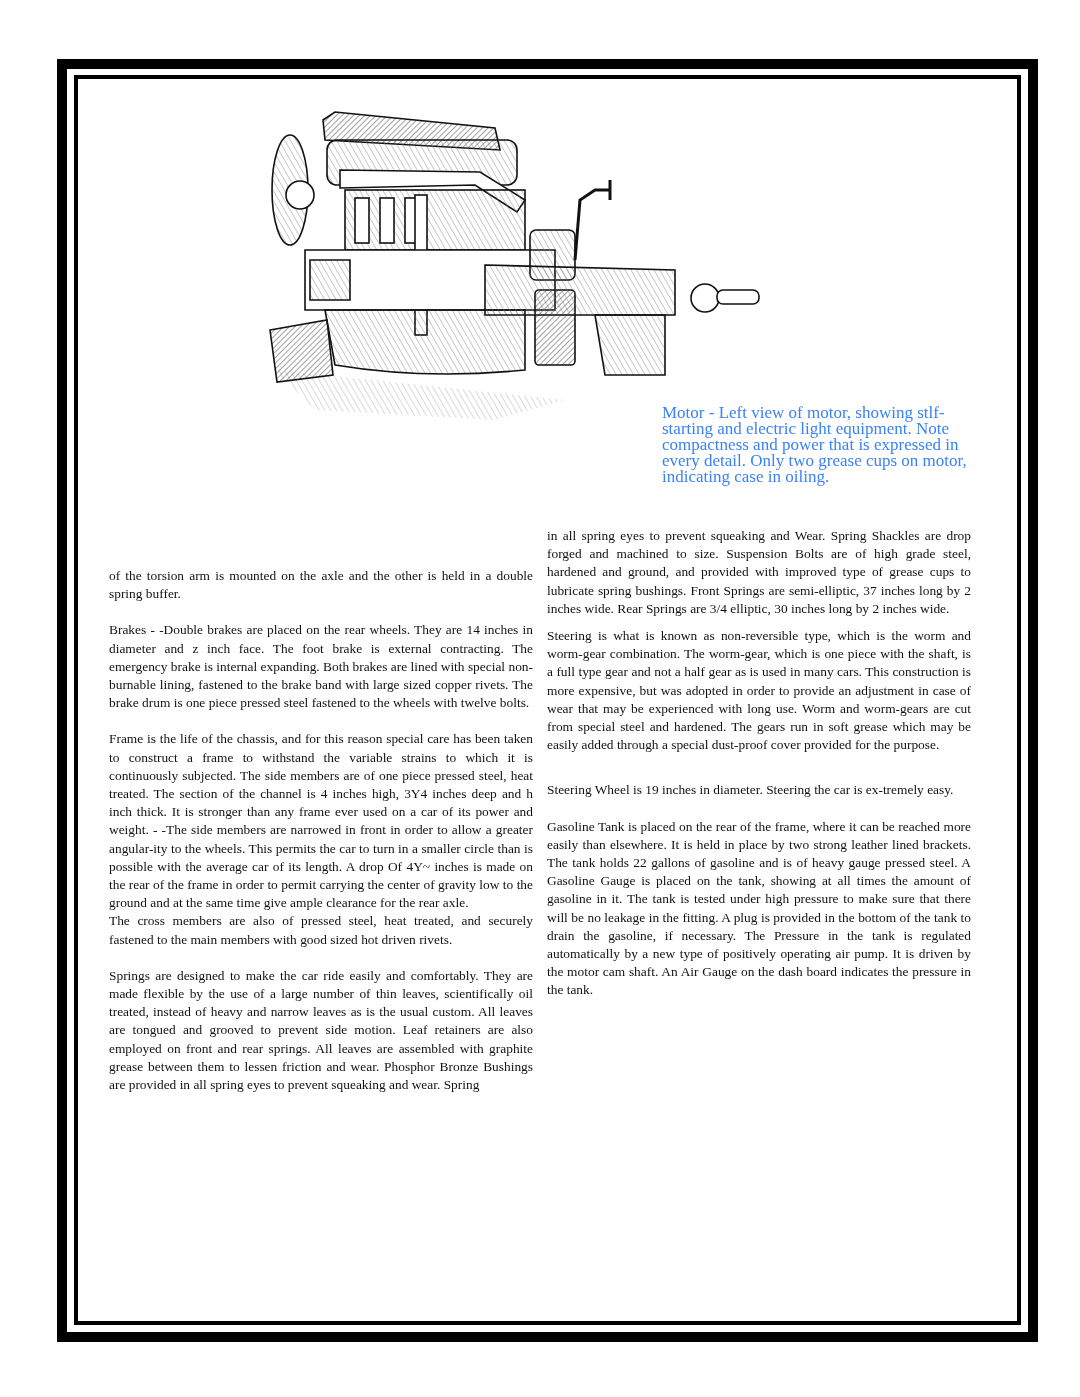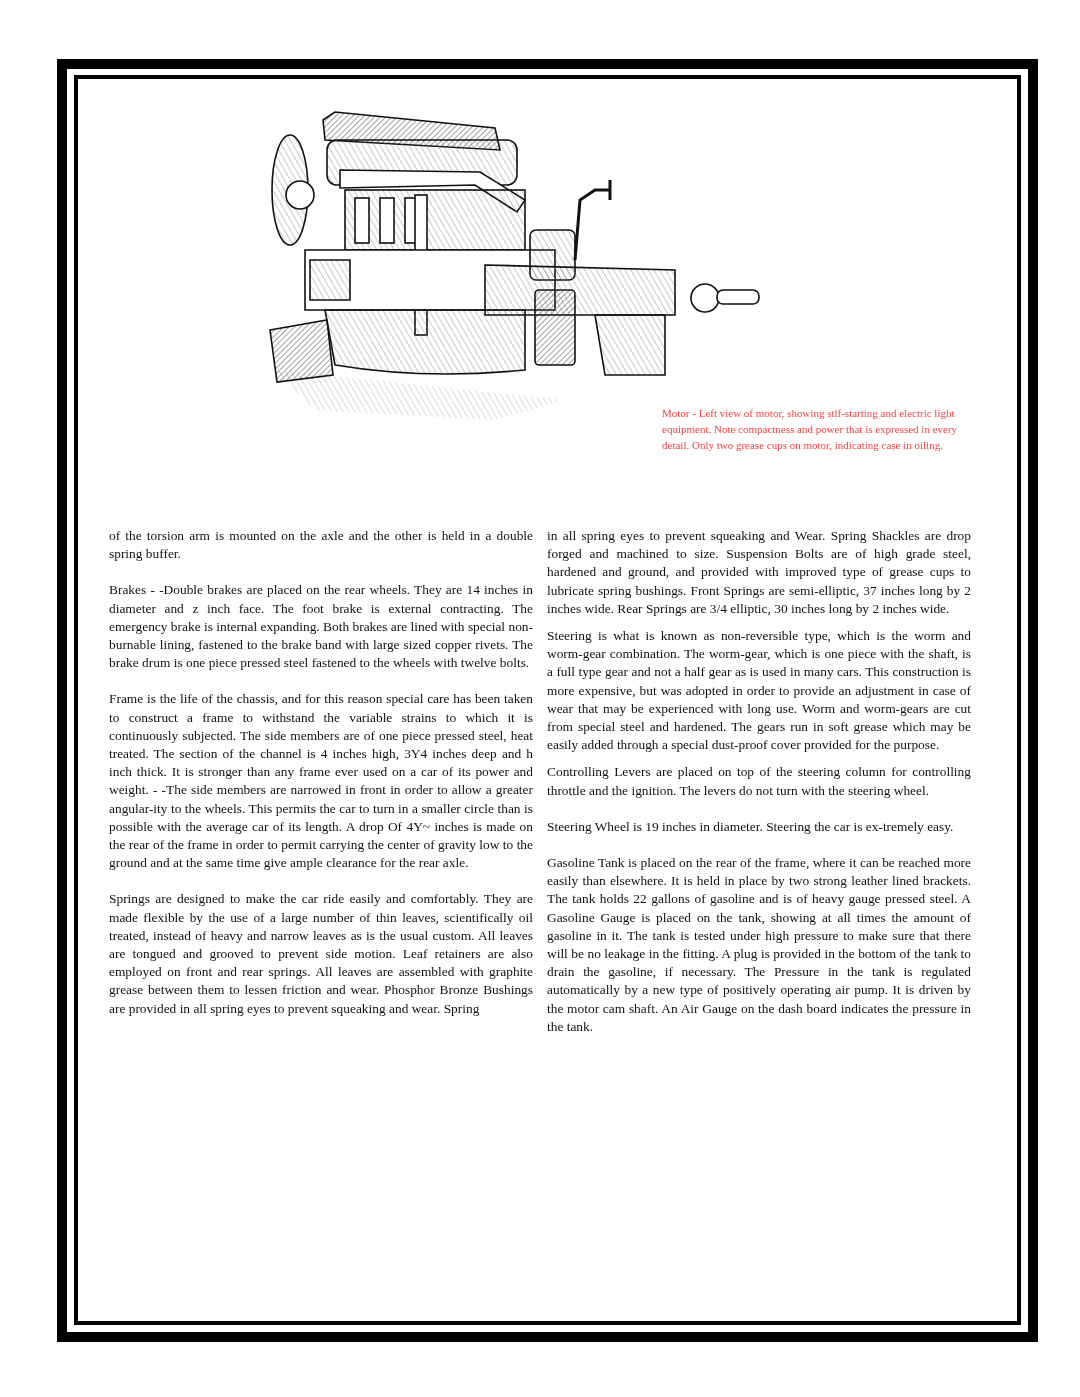--- a/index.html
+++ b/index.html
@@ -1,22 +1,22 @@
 <!DOCTYPE html>
 <html><head>
 <meta charset="utf-8">
 <style>
   html, body { margin:0; padding:0; background:#ffffff; }
   body { width:1080px; height:1397px; position:relative; overflow:hidden; font-family:"Liberation Serif", "DejaVu Serif", serif; color:#111; }
   .outer-border { position:absolute; left:57px; top:59px; width:961px; height:1263px; border:10px solid #000; }
   .inner-border { position:absolute; left:74px; top:75px; width:939px; height:1242px; border:4px solid #000; box-sizing:content-box; }
   .illustration { position:absolute; left:255px; top:100px; width:560px; height:330px; }
-  .caption { position:absolute; left:662px; top:405px; width:312px; font-size:11px; line-height:16px; color:#ef4444; }
+  .caption { position:absolute; left:662px; top:405px; width:312px; font-size:17px; line-height:16px; color:#3b82f6; }
   .col { position:absolute; top:527px; width:424px; font-size:13.4px; line-height:18.2px; text-align:justify; }
-  .col-left { left:109px; }
+  .col-left { left:109px;margin-top:40px; }
   .col-right { left:547px; }
   .para { margin:0; }
   .gap-lg { height:18px; }
   .gap-sm { height:9px; }
   .lead { font-weight:normal; }
 </style>
 </head>
 <body>
 
 <div class="outer-border"></div>
@@ -74,27 +74,27 @@
 </div>
 
 <div class="caption">Motor - Left view of motor, showing stlf-starting and electric light equipment. Note compactness and power that is expressed in every detail. Only two grease cups on motor, indicating case in oiling.</div>
 
 <div class="col col-left">
   <p class="para">of the torsion arm is mounted on the axle and the other is held in a double spring buffer.</p>
   <div class="gap-lg"></div>
   <p class="para"><span class="lead">Brakes</span><span> - -Double brakes are placed on the rear wheels. They are 14 inches in diameter and z inch face. The foot brake is external contracting. The emergency brake is internal expanding. Both brakes are lined with special non-burnable lining, fastened to the brake band with large sized copper rivets. The brake drum is one piece pressed steel fastened to the wheels with twelve bolts.</span></p>
   <div class="gap-lg"></div>
   <p class="para"><span class="lead">Frame</span><span> is the life of the chassis, and for this reason special care has been taken to construct a frame to withstand the variable strains to which it is continuously subjected. The side members are of one piece pressed steel, heat treated. The section of the channel is 4 inches high, 3Y4 inches deep and h inch thick. It is stronger than any frame ever used on a car of its power and weight. - -The side members are narrowed in front in order to allow a greater angular-ity to the wheels. This permits the car to turn in a smaller circle than is possible with the average car of its length. A drop Of 4Y~ inches is made on the rear of the frame in order to permit carrying the center of gravity low to the ground and at the same time give ample clearance for the rear axle.</span></p>
+  <p class="para">The cross members are also of pressed steel, heat treated, and securely fastened to the main members with good sized hot driven rivets.</p>
   <div class="gap-lg"></div>
   <p class="para"><span class="lead">Springs</span><span> are designed to make the car ride easily and comfortably. They are made flexible by the use of a large number of thin leaves, scientifically oil treated, instead of heavy and narrow leaves as is the usual custom. All leaves are tongued and grooved to prevent side motion. Leaf retainers are also employed on front and rear springs. All leaves are assembled with graphite grease between them to lessen friction and wear. Phosphor Bronze Bushings are provided in all spring eyes to prevent squeaking and wear. Spring</span></p>
 </div>
 
 <div class="col col-right">
   <p class="para">in all spring eyes to prevent squeaking and Wear. Spring Shackles are drop forged and machined to size. Suspension Bolts are of high grade steel, hardened and ground, and provided with improved type of grease cups to lubricate spring bushings. Front Springs are semi-elliptic, 37 inches long by 2 inches wide. Rear Springs are 3/4 elliptic, 30 inches long by 2 inches wide.</p>
   <div class="gap-sm"></div>
   <p class="para">Steering is what is known as non-reversible type, which is the worm and worm-gear combination. The worm-gear, which is one piece with the shaft, is a full type gear and not a half gear as is used in many cars. This construction is more expensive, but was adopted in order to provide an adjustment in case of wear that may be experienced with long use. Worm and worm-gears are cut from special steel and hardened. The gears run in soft grease which may be easily added through a special dust-proof cover provided for the purpose.</p>
   <div class="gap-sm"></div>
-  <p class="para">Controlling Levers are placed on top of the steering column for controlling throttle and the ignition. The levers do not turn with the steering wheel.</p>
   <div class="gap-lg"></div>
   <p class="para">Steering Wheel is 19 inches in diameter. Steering the car is ex-tremely easy.</p>
   <div class="gap-lg"></div>
   <p class="para">Gasoline Tank is placed on the rear of the frame, where it can be reached more easily than elsewhere. It is held in place by two strong leather lined brackets. The tank holds 22 gallons of gasoline and is of heavy gauge pressed steel. A Gasoline Gauge is placed on the tank, showing at all times the amount of gasoline in it. The tank is tested under high pressure to make sure that there will be no leakage in the fitting. A plug is provided in the bottom of the tank to drain the gasoline, if necessary. The Pressure in the tank is regulated automatically by a new type of positively operating air pump. It is driven by the motor cam shaft. An Air Gauge on the dash board indicates the pressure in the tank.</p>
 </div>
 
 </body></html>

